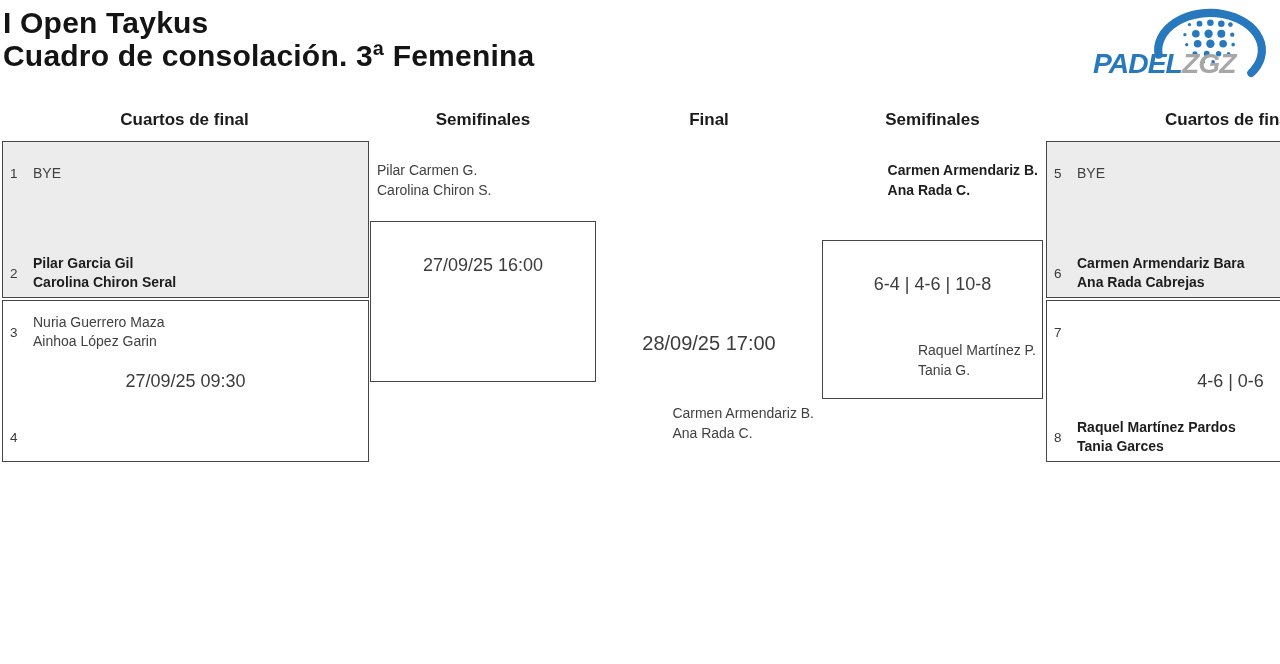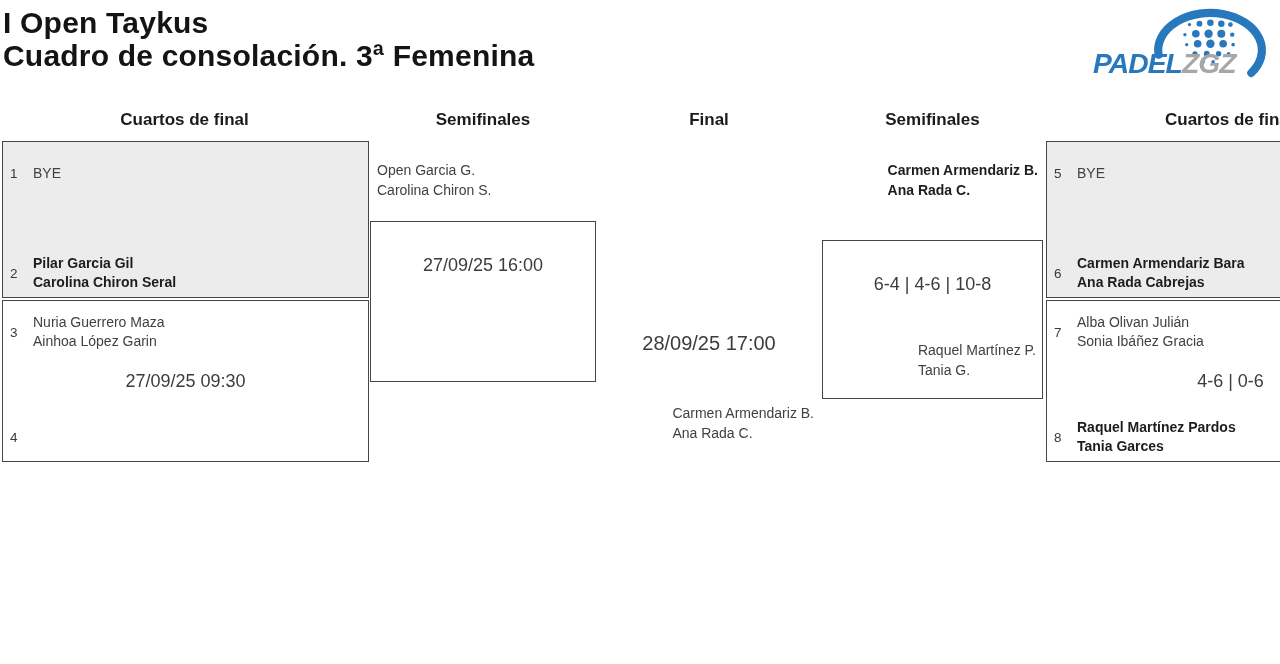--- a/index.html
+++ b/index.html
@@ -157,21 +157,21 @@
     </div>
   </div>
   <div class="info mid">27/09/25 09:30</div>
   <div class="slot bottom">
     <span class="num">4</span>
     <div class="names"></div>
   </div>
 </div>
 
 <div class="abs adv adv-sf-left">
-  <div>Open Garcia G.</div>
+  <div>Pilar Carmen G.</div>
   <div>Carolina Chiron S.</div>
 </div>
 <div class="box sf-l">
   <div class="info sf">27/09/25 16:00</div>
 </div>
 
 <div class="abs adv final-date info-none" style="text-align:center; font-size:20px; color:#3c3c3c;">28/09/25 17:00</div>
 <div class="abs adv right final-winner">
   <div>Carmen Armendariz B.</div>
   <div>Ana Rada C.</div>
@@ -199,24 +199,20 @@
     <div class="names bold">
       <div>Carmen Armendariz Bara</div>
       <div>Ana Rada Cabrejas</div>
     </div>
   </div>
 </div>
 
 <div class="box qf-rb">
   <div class="slot top">
     <span class="num">7</span>
-    <div class="names">
-      <div>Alba Olivan Julián</div>
-      <div>Sonia Ibáñez Gracia</div>
-    </div>
   </div>
   <div class="info mid">4-6 | 0-6</div>
   <div class="slot bottom">
     <span class="num">8</span>
     <div class="names bold">
       <div>Raquel Martínez Pardos</div>
       <div>Tania Garces</div>
     </div>
   </div>
 </div>

